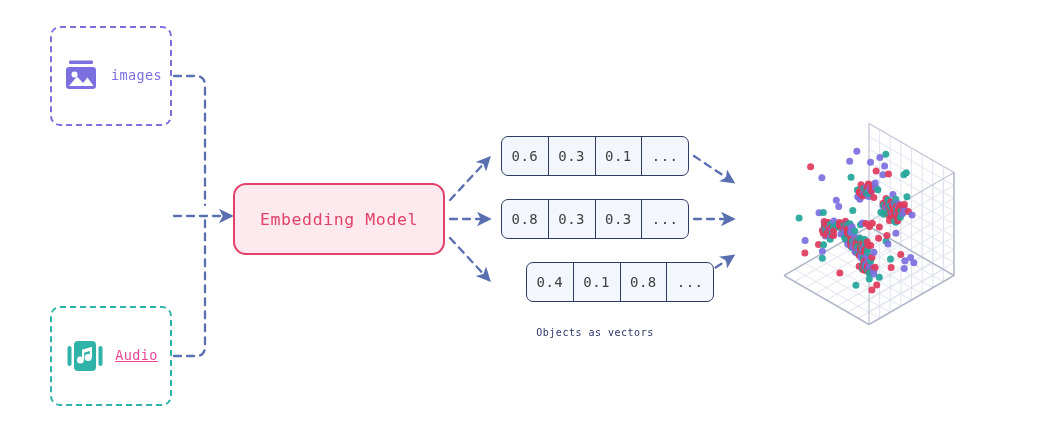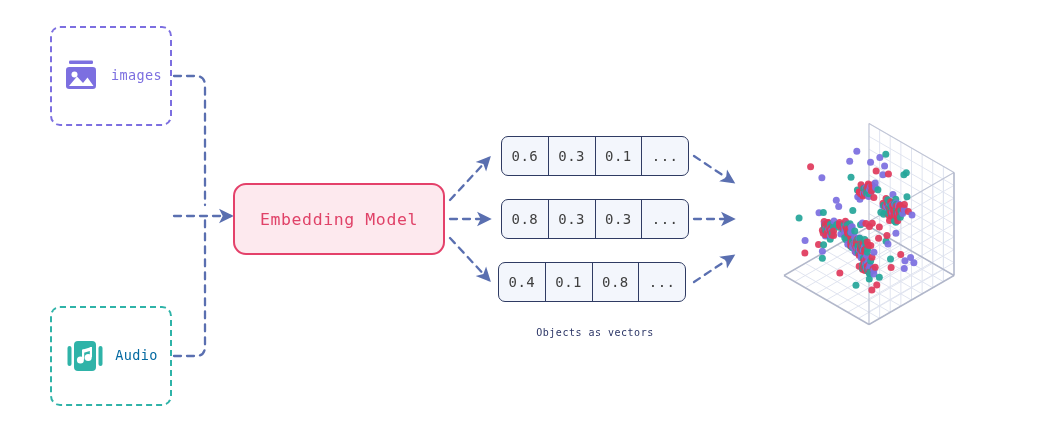--- a/index.html
+++ b/index.html
@@ -12,35 +12,35 @@
            justify-content:center;gap:9px;background:#ffffff;}
   .src-box.images{left:50px;top:26px;width:122px;height:100px;
                   border:2.5px dashed #7c6fe0;}
   .src-box.documents{left:50px;top:166px;width:122px;height:100px;
                   border:2.5px dashed #e4416a;}
   .src-box.audio{left:50px;top:306px;width:122px;height:100px;
                   border:2.5px dashed #2fb3a8;}
   .src-label{font-size:13.5px;letter-spacing:.4px;line-height:1;}
   .images .src-label{color:#7c6fe0;}
   .documents .src-label{color:#e4416a;}
-  .audio .src-label{color:#0369a1;}
+  .audio .src-label{color:#ec4899;text-decoration:underline;}
   .icon-wrap{width:42px;height:42px;display:block;}
 
   .model-box{position:absolute;left:233px;top:183px;width:212px;height:72px;
              box-sizing:border-box;border:2.2px solid #e4416a;border-radius:13px;
              background:#fde9ee;display:flex;align-items:center;
              justify-content:center;}
   .model-label{color:#e04268;font-size:16.5px;letter-spacing:.6px;}
 
   .vec{position:absolute;height:40px;display:flex;
        box-sizing:border-box;border:1.9px solid #2f3b63;border-radius:7px;
        background:#f3f6fc;overflow:hidden;}
   .vec.v1{left:501px;top:136px;width:188px;}
   .vec.v2{left:501px;top:199px;width:188px;}
-  .vec.v3{left:498px;top:262px;width:188px;}
+  .vec.v3{left:526px;top:262px;width:188px;}
   .cell{flex:1;display:flex;align-items:center;justify-content:center;
         font-size:14px;color:#404040;border-right:1.6px solid #2f3b63;
         letter-spacing:.5px;}
   .cell:last-child{border-right:none;}
 
   .caption{position:absolute;left:501px;top:327px;width:188px;text-align:center;
            font-size:10px;color:#2b3566;letter-spacing:.5px;white-space:nowrap;}
 
   #arrows{position:absolute;left:0;top:0;width:1060px;height:422px;}
   #cube{position:absolute;left:718px;top:28px;width:330px;height:372px;}

